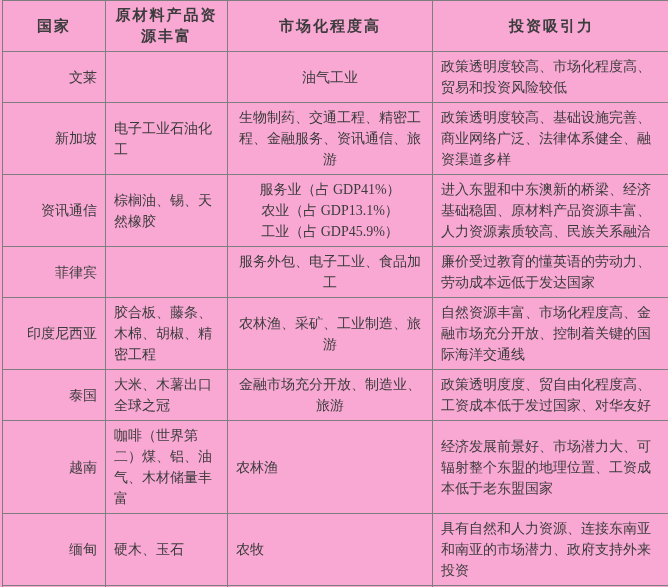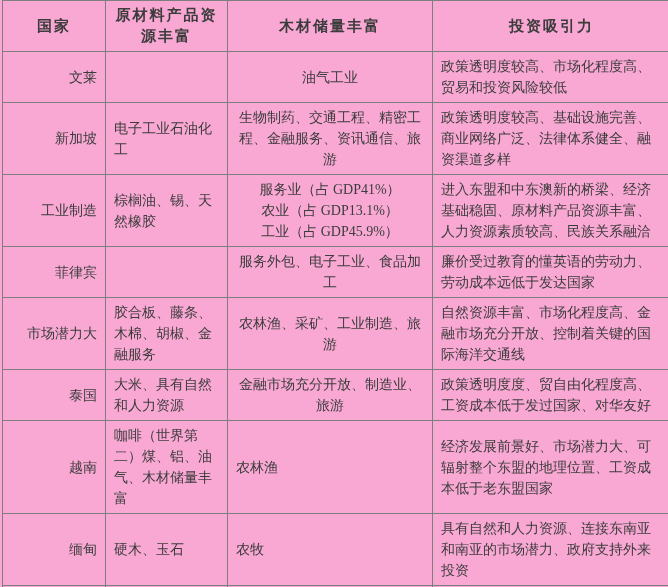--- a/index.html
+++ b/index.html
@@ -59,60 +59,60 @@
     <colgroup>
       <col class="c1">
         <col class="c2">
         <col class="c3">
         <col class="c4">
     </colgroup>
     <thead>
       <tr>
         <th>国家</th>
         <th>原材料产品资源丰富</th>
-        <th>木材储量丰富</th>
+        <th>市场化程度高</th>
         <th>投资吸引力</th>
       </tr>
     </thead>
     <tbody id="table-body">
         <tr>
           <td class="c1">文莱</td>
           <td class="c2"></td>
           <td class="c3">油气工业</td>
           <td class="c4">政策透明度较高、市场化程度高、贸易和投资风险较低</td>
         </tr>
         <tr>
           <td class="c1">新加坡</td>
           <td class="c2">电子工业石油化工</td>
           <td class="c3">生物制药、交通工程、精密工程、金融服务、资讯通信、旅游</td>
           <td class="c4">政策透明度较高、基础设施完善、商业网络广泛、法律体系健全、融资渠道多样</td>
         </tr>
         <tr>
-          <td class="c1">工业制造</td>
+          <td class="c1">资讯通信</td>
           <td class="c2">棕榈油、锡、天然橡胶</td>
           <td class="c3">服务业（占 GDP41%）
 农业（占 GDP13.1%）
 工业（占 GDP45.9%）</td>
           <td class="c4">进入东盟和中东澳新的桥梁、经济基础稳固、原材料产品资源丰富、人力资源素质较高、民族关系融洽</td>
         </tr>
         <tr>
           <td class="c1">菲律宾</td>
           <td class="c2"></td>
           <td class="c3">服务外包、电子工业、食品加工</td>
           <td class="c4">廉价受过教育的懂英语的劳动力、劳动成本远低于发达国家</td>
         </tr>
         <tr>
-          <td class="c1">市场潜力大</td>
-          <td class="c2">胶合板、藤条、木棉、胡椒、金融服务</td>
+          <td class="c1">印度尼西亚</td>
+          <td class="c2">胶合板、藤条、木棉、胡椒、精密工程</td>
           <td class="c3">农林渔、采矿、工业制造、旅游</td>
           <td class="c4">自然资源丰富、市场化程度高、金融市场充分开放、控制着关键的国际海洋交通线</td>
         </tr>
         <tr>
           <td class="c1">泰国</td>
-          <td class="c2">大米、具有自然和人力资源</td>
+          <td class="c2">大米、木薯出口全球之冠</td>
           <td class="c3">金融市场充分开放、制造业、旅游</td>
           <td class="c4">政策透明度度、贸自由化程度高、工资成本低于发过国家、对华友好</td>
         </tr>
         <tr>
           <td class="c1">越南</td>
           <td class="c2">咖啡（世界第二）煤、铝、油气、木材储量丰富</td>
           <td class="c3">农林渔</td>
           <td class="c4">经济发展前景好、市场潜力大、可辐射整个东盟的地理位置、工资成本低于老东盟国家</td>
         </tr>
         <tr>

